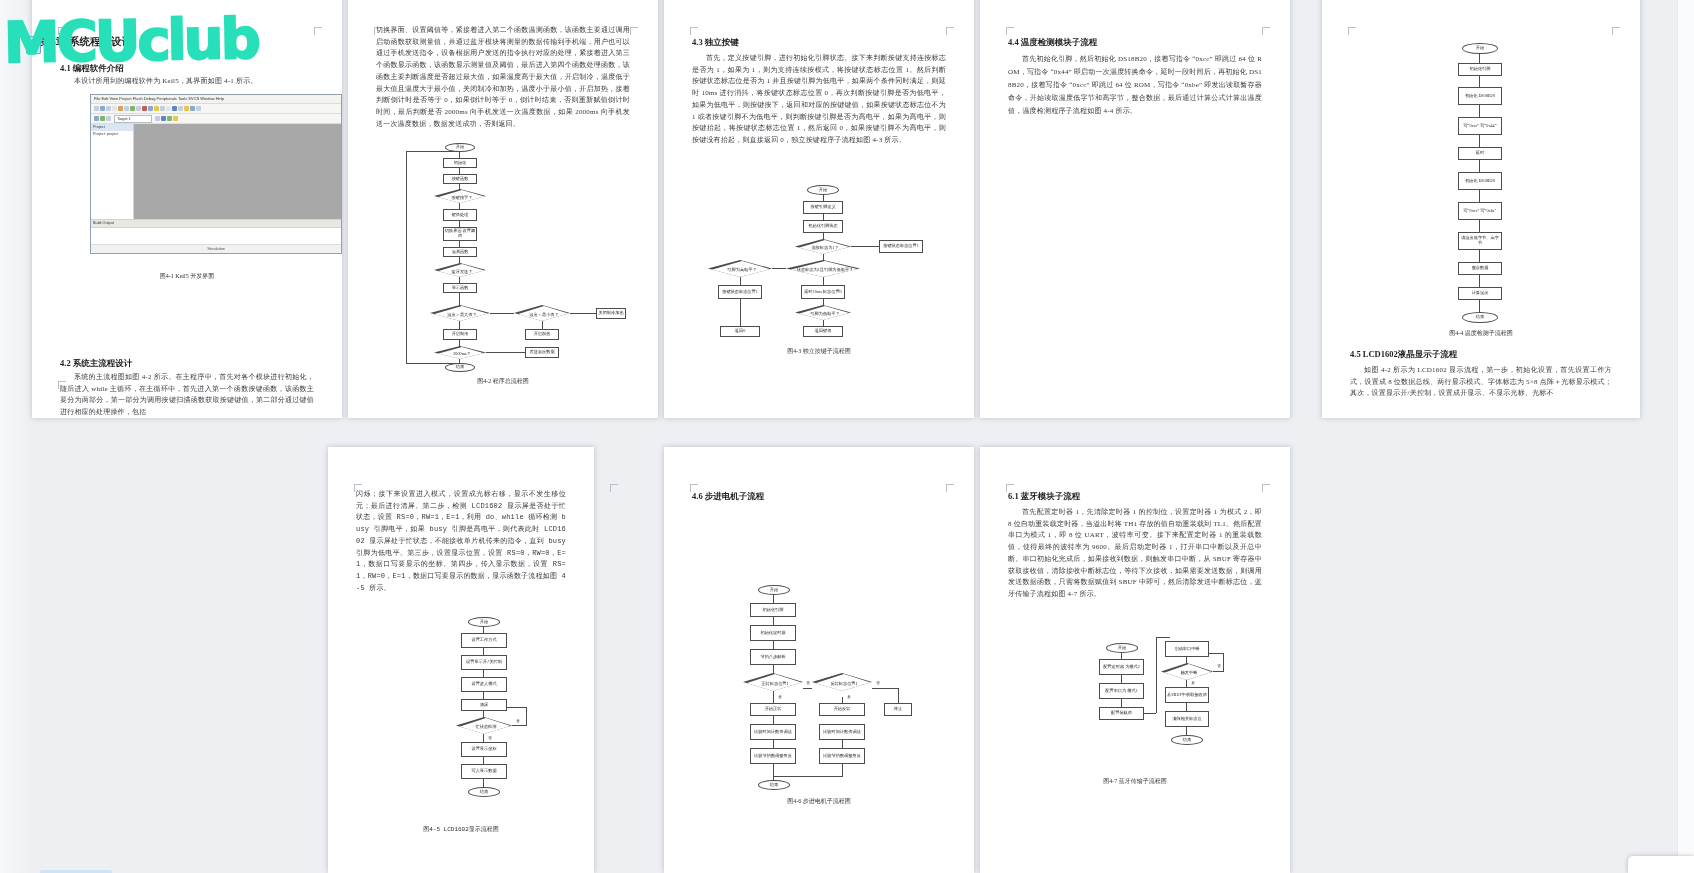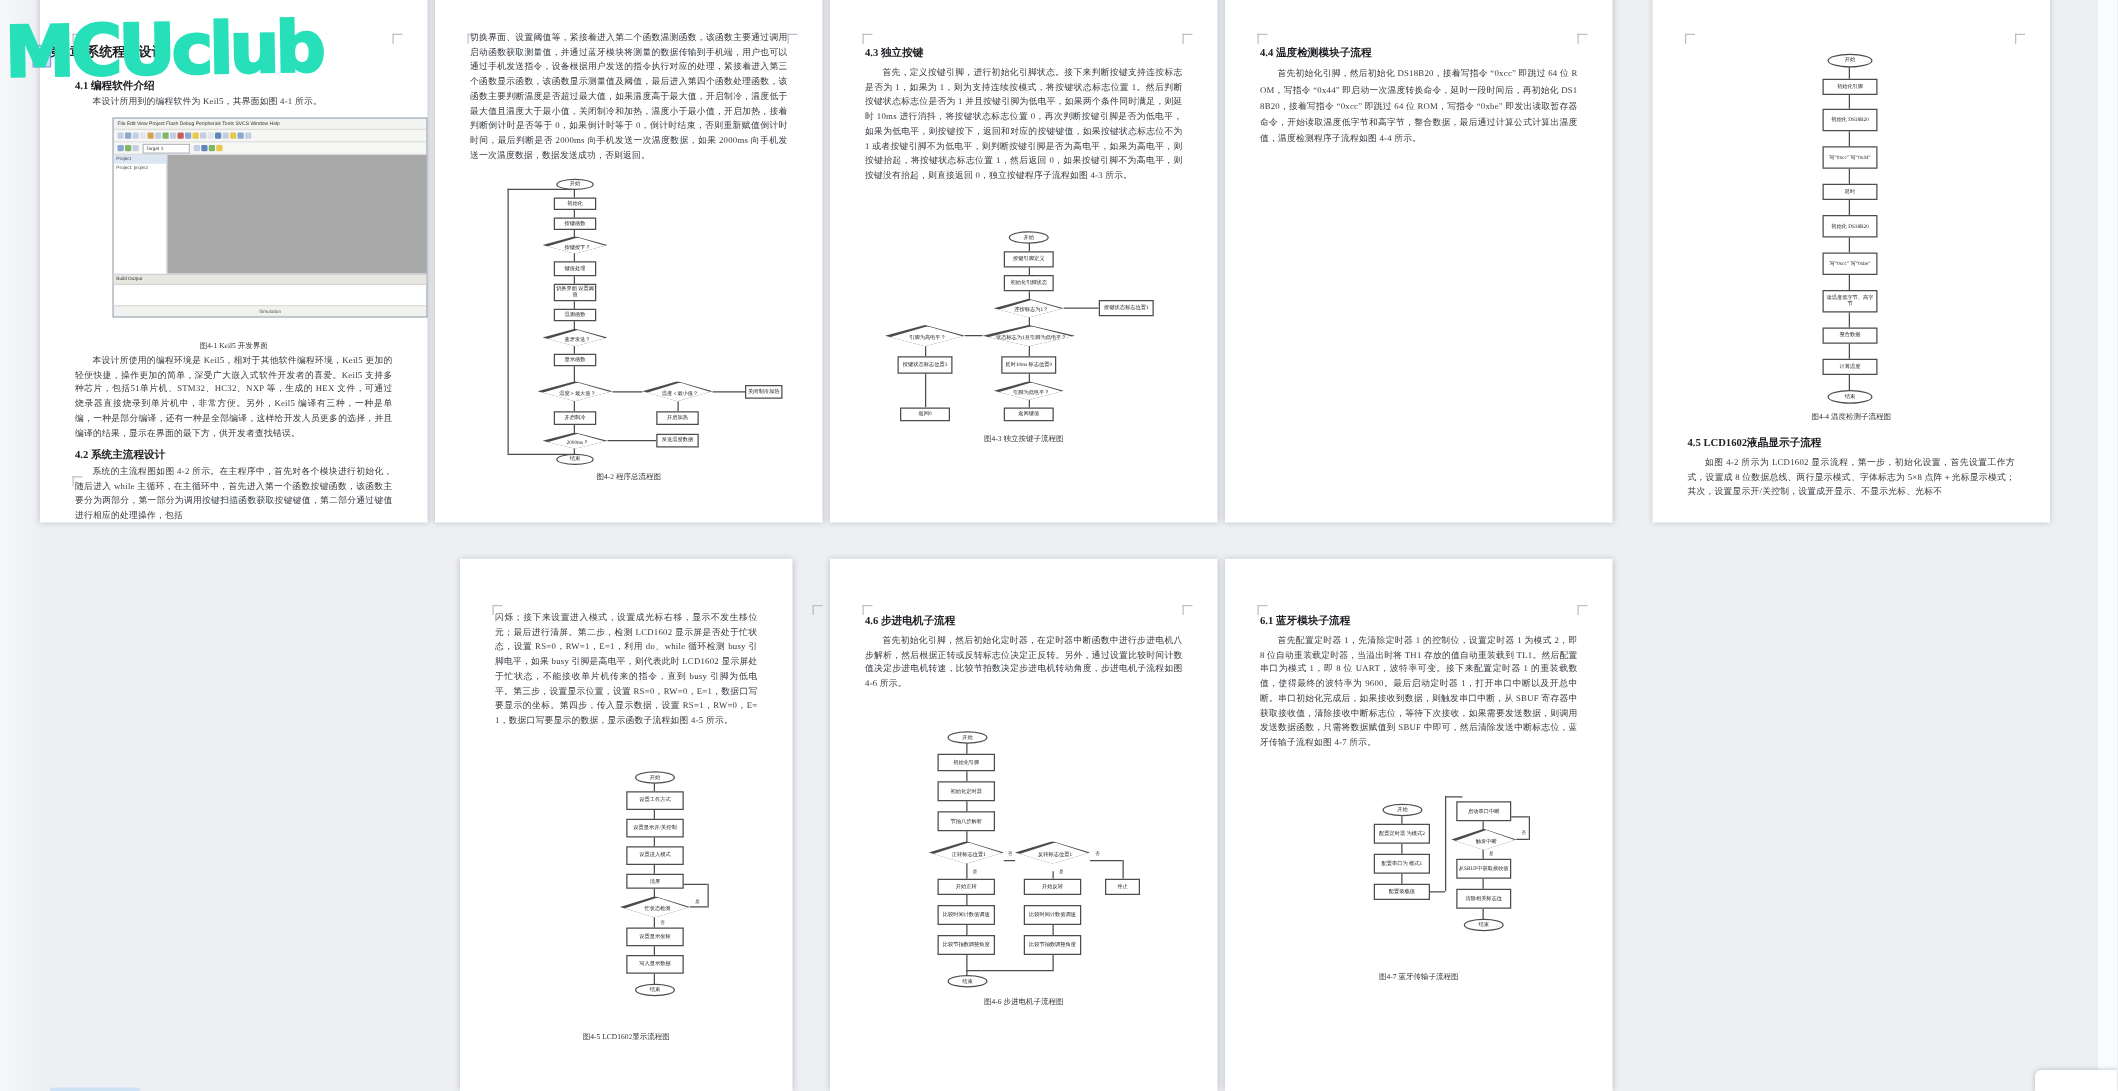--- a/index.html
+++ b/index.html
@@ -118,21 +118,20 @@
         </div>
         <div class="editor"></div>
       </div>
       <div class="build">
         <div class="build-h">Build Output</div>
       </div>
       <div class="status">Simulation</div>
     </div>
 
     <div class="caption" style="top:297px;">图4-1 Keil5 开发界面</div>
-    <div class="para ind" style="top:308px;">本设计所使用的编程环境是 Keil5，相对于其他软件编程环境，Keil5 更加的轻便快捷，操作更加的简单，深受广大嵌入式软件开发者的喜爱。Keil5 支持多种芯片，包括51单片机、STM32、HC32、NXP 等，生成的 HEX 文件，可通过烧录器直接烧录到单片机中，非常方便。另外，Keil5 编译有三种，一种是单编，一种是部分编译，还有一种是全部编译，这样给开发人员更多的选择，并且编译的结果，显示在界面的最下方，供开发者查找错误。</div>
     <div class="h2" style="top:383px;">4.2 系统主流程设计</div>
     <div class="para ind" style="top:397px;">系统的主流程图如图 4-2 所示。在主程序中，首先对各个模块进行初始化，随后进入 while 主循环，在主循环中，首先进入第一个函数按键函数，该函数主要分为两部分，第一部分为调用按键扫描函数获取按键键值，第二部分通过键值进行相应的处理操作，包括</div>
   </div>
 
   <div class="page" style="left:348px;top:-25px;width:310px;height:443px;">
     <div class="mark" style="left:26px;top:52px;"></div>
     <div class="mark" style="left:282px;top:52px;"></div>
     <div class="para" style="top:50px;">切换界面、设置阈值等，紧接着进入第二个函数温测函数，该函数主要通过调用启动函数获取测量值，并通过蓝牙模块将测量的数据传输到手机端，用户也可以通过手机发送指令，设备根据用户发送的指令执行对应的处理，紧接着进入第三个函数显示函数，该函数显示测量值及阈值，最后进入第四个函数处理函数，该函数主要判断温度是否超过最大值，如果温度高于最大值，开启制冷，温度低于最大值且温度大于最小值，关闭制冷和加热，温度小于最小值，开启加热，接着判断倒计时是否等于 0，如果倒计时等于 0，倒计时结束，否则重新赋值倒计时时间，最后判断是否 2000ms 向手机发送一次温度数据，如果 2000ms 向手机发送一次温度数据，数据发送成功，否则返回。</div>
     <div class="flow">
         <div class="fn line" style="left: 111px; top: 176px; width: 1px; height: 216px;"></div>
@@ -292,21 +291,21 @@
         </div>
         <div class="fn oval" style="left: 140px; top: 337px; width: 36px; height: 11px;">
           <span class="lb">结束</span>
         </div>
       </div>
     <div class="caption" style="top:354px;">图4-4 温度检测子流程图</div>
     <div class="h2" style="top:374px;text-align:right;">4.5 LCD1602液晶显示子流程</div>
     <div class="para ind" style="top:390px;">如图 4-2 所示为 LCD1602 显示流程，第一步，初始化设置，首先设置工作方式，设置成 8 位数据总线、两行显示模式、字体标志为 5×8 点阵＋光标显示模式；其次，设置显示开/关控制，设置成开显示、不显示光标、光标不</div>
   </div>
 
-  <div class="page" style="left:368px;top:447px;width:266px;height:426px;">
+  <div class="page" style="left:328px;top:447px;width:266px;height:426px;font-family:Liberation Mono, monospace;">
     <div class="mark" style="left:26px;top:37px;"></div>
     <div class="mark" style="left:282px;top:37px;"></div>
     <div class="para" style="top:42px;">闪烁；接下来设置进入模式，设置成光标右移，显示不发生移位元；最后进行清屏。第二步，检测 LCD1602 显示屏是否处于忙状态，设置 RS=0，RW=1，E=1，利用 do、while 循环检测 busy 引脚电平，如果 busy 引脚是高电平，则代表此时 LCD1602 显示屏处于忙状态，不能接收单片机传来的指令，直到 busy 引脚为低电平。第三步，设置显示位置，设置 RS=0，RW=0，E=1，数据口写要显示的坐标。第四步，传入显示数据，设置 RS=1，RW=0，E=1，数据口写要显示的数据，显示函数子流程如图 4-5 所示。</div>
     <div class="flow">
         <div class="fn line" style="left: 155px; top: 178px; width: 1px; height: 168px;"></div>
         <div class="fn line" style="left: 184px; top: 278px; width: 14px; height: 1px;"></div>
         <div class="fn line" style="left: 198px; top: 260px; width: 1px; height: 19px;"></div>
         <div class="fn line" style="left: 156px; top: 260px; width: 42px; height: 1px;"></div>
         <div class="fn tag" style="left: 186px; top: 271px; width: 8px; height: 6px;">
           <span class="lb">是</span>
@@ -342,21 +341,20 @@
           <span class="lb">结束</span>
         </div>
       </div>
     <div class="caption" style="top:378px;">图4-5 LCD1602显示流程图</div>
   </div>
 
   <div class="page" style="left:664px;top:447px;width:310px;height:426px;">
     <div class="mark" style="left:26px;top:37px;"></div>
     <div class="mark" style="left:282px;top:37px;"></div>
     <div class="h2" style="top:44px;">4.6 步进电机子流程</div>
-    <div class="para ind" style="top:60px;">首先初始化引脚，然后初始化定时器，在定时器中断函数中进行步进电机八步解析，然后根据正转或反转标志位决定正反转。另外，通过设置比较时间计数值决定步进电机转速，比较节拍数决定步进电机转动角度，步进电机子流程如图 4-6 所示。</div>
     <div class="flow">
         <div class="fn line" style="left: 109px; top: 146px; width: 1px; height: 190px;"></div>
         <div class="fn line" style="left: 139px; top: 241px; width: 9px; height: 1px;"></div>
         <div class="fn line" style="left: 208px; top: 241px; width: 26px; height: 1px;"></div>
         <div class="fn line" style="left: 234px; top: 241px; width: 1px; height: 15px;"></div>
         <div class="fn line" style="left: 178px; top: 250px; width: 1px; height: 6px;"></div>
         <div class="fn line" style="left: 178px; top: 293px; width: 1px; height: 8px;"></div>
         <div class="fn line" style="left: 178px; top: 317px; width: 1px; height: 12px;"></div>
         <div class="fn line" style="left: 109px; top: 329px; width: 70px; height: 1px;"></div>
         <div class="fn tag" style="left: 140px; top: 233px; width: 8px; height: 6px;">

